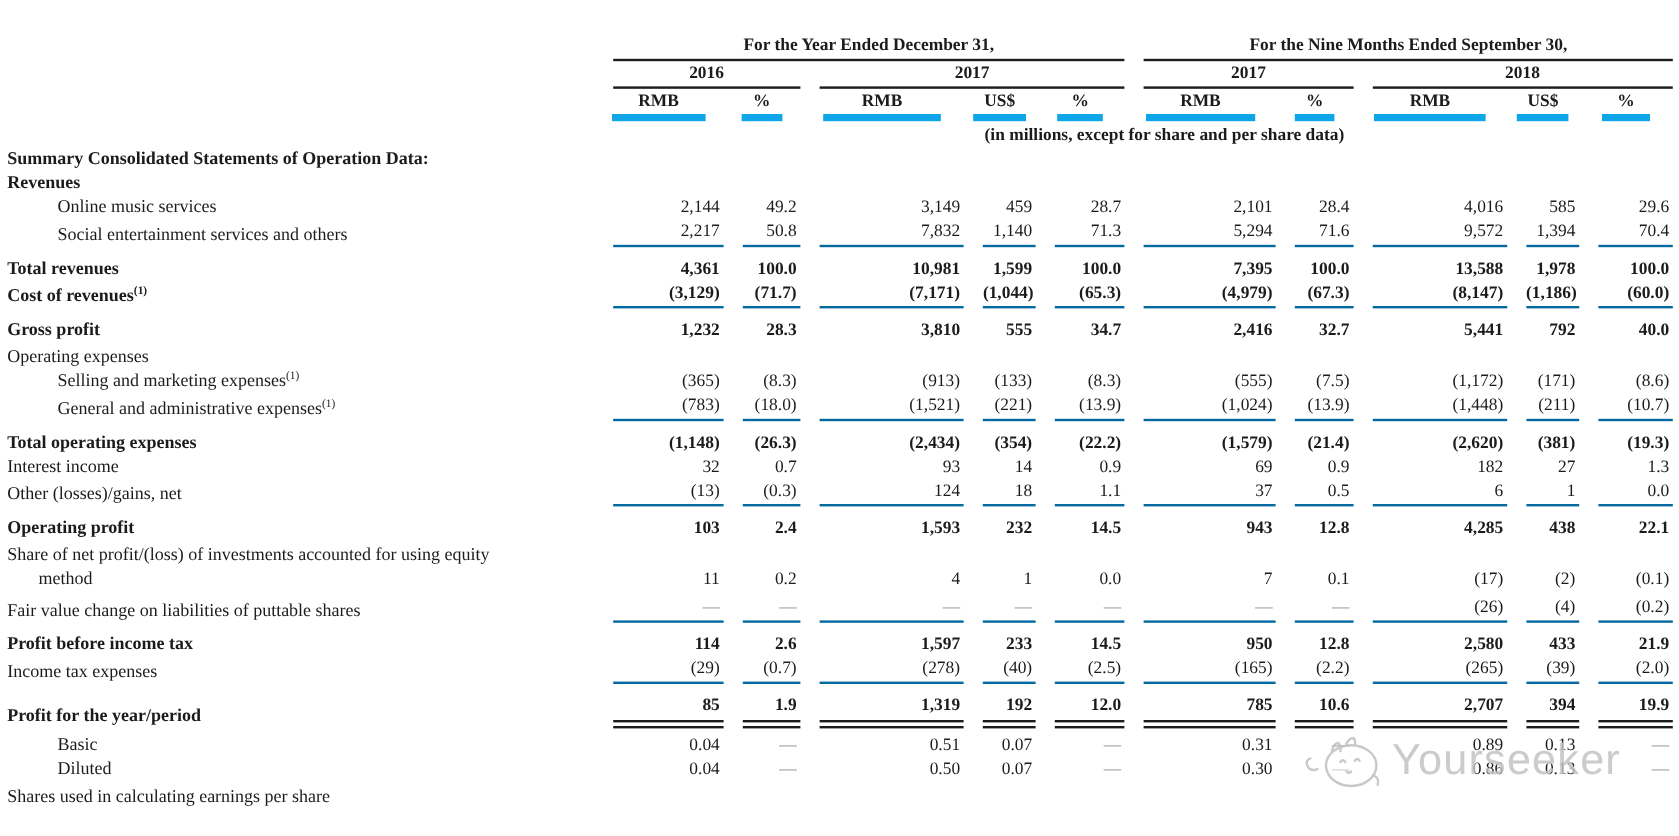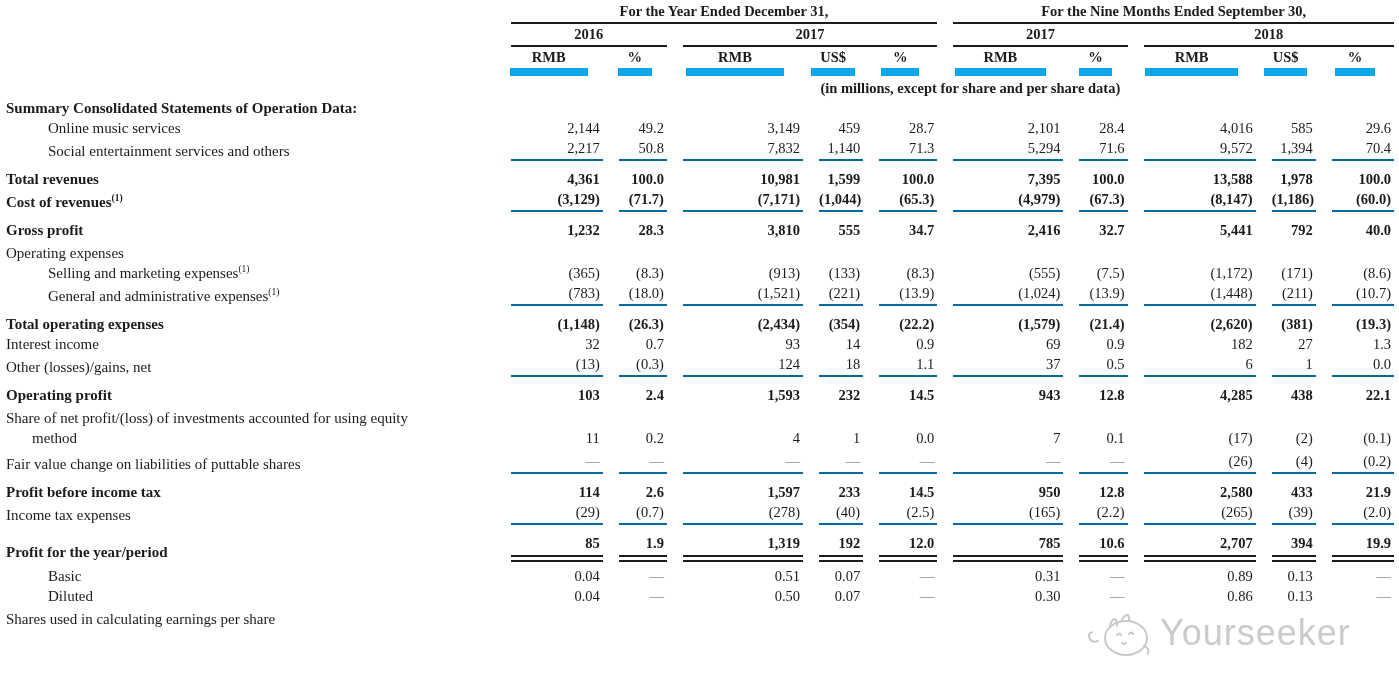--- a/index.html
+++ b/index.html
@@ -1,28 +1,28 @@
 <!DOCTYPE html>
 <html><head>
 <meta charset="utf-8">
 <style>
   html,body{margin:0;padding:0;background:#ffffff;}
   body{
     width:1399px;height:697px;position:relative;overflow:hidden;
     font-family:"Liberation Serif","DejaVu Serif",serif;
     color:#1b1b1b;
   }
-  table{border-collapse:collapse;table-layout:fixed;width:1390px;margin:1px 0 0 4px;}
+  table{border-collapse:collapse;table-layout:fixed;width:1390px;margin:28px 0 0 4px;}
   td{vertical-align:bottom;padding:0;font-size:14.5px;line-height:20px;}
   
   thead td{font-weight:bold;text-align:center;}
   .spanline{border-bottom:2px solid #1c1c1c;margin-left:16px;padding-bottom:1px;}
   .yearline{border-bottom:2px solid #1c1c1c;margin-left:16px;padding-bottom:1px;}
   .unitwrap{text-align:center;}
-  .unitline{display:inline-block;border-bottom:8px solid #0ea5e9;padding:0 0 1px 0;}
+  .unitline{display:inline-block;border-bottom:6px solid #0ea5e9;padding:0 0 1px 0;}
   .unit-wide{width:72%;}
   .unit-narrow{width:52%;}
   .notecell{text-align:center;font-weight:bold;font-size:14.5px;padding-top:2px;text-indent:52px;}
   
   td.lbl{font-size:15px;text-align:left;}
   .l1{padding-left:2px;white-space:nowrap;}
   .l2{padding-left:28px;}
   .ind .l1{padding-left:44px;}
   tr.bold td{font-weight:bold;}
   .cell{text-align:right;padding-right:3px;margin-left:16px;white-space:nowrap;}
@@ -112,20 +112,35 @@
         <td></td>
         <td></td>
         <td></td>
         <td></td>
         <td></td>
         <td></td>
         <td></td>
         <td></td>
         <td></td>
       </tr>
+      <tr class="bold">
+        <td class="lbl">
+          <div class="l1">Revenues</div>
+        </td>
+        <td></td>
+        <td></td>
+        <td></td>
+        <td></td>
+        <td></td>
+        <td></td>
+        <td></td>
+        <td></td>
+        <td></td>
+        <td></td>
+      </tr>
       <tr>
         <td class="lbl ind">
           <div class="l1">Online music services</div>
         </td>
         <td>
           <div class="cell">2,144</div>
         </td>
         <td>
           <div class="cell">49.2</div>
         </td>

